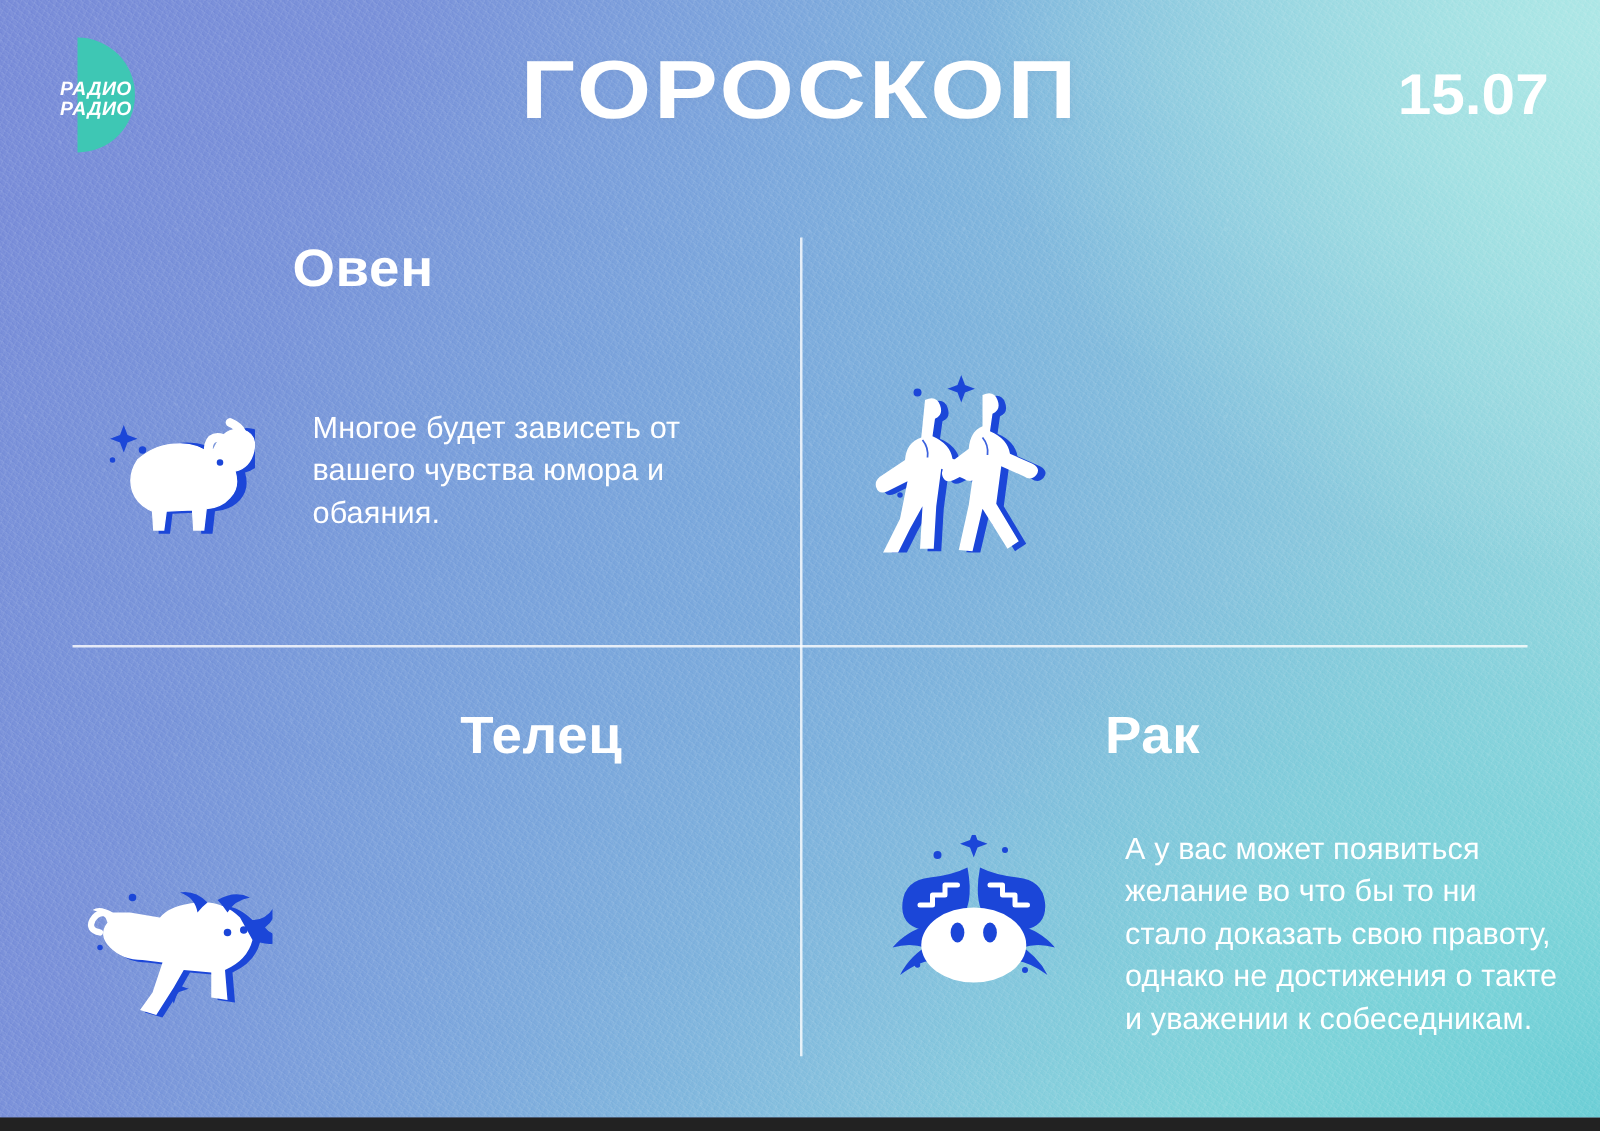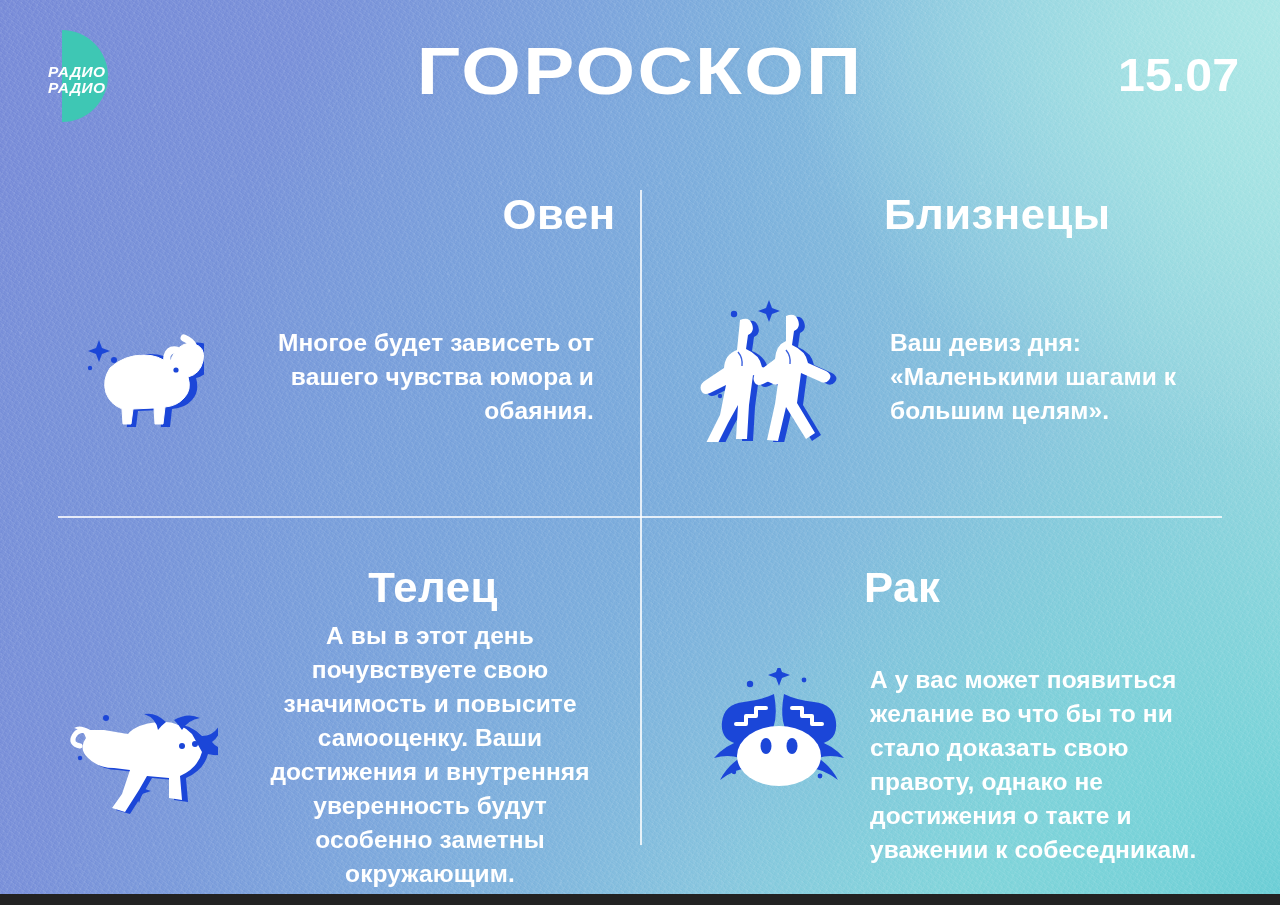--- a/index.html
+++ b/index.html
@@ -140,42 +140,42 @@
     line-height: 46px;
     letter-spacing: 0.5px;
     margin: 0;
     transform: scaleX(1.04);
     transform-origin: left center;
   }
   .sign-text {
     color: #ffffff;
     font-size: 24.5px;
     line-height: 34px;
-    font-weight: 700;
-    margin: 6px;
+    font-weight: 400;
+    margin: 16px;
     letter-spacing: 0.1px;
   }
   .sign-icon {
     position: absolute;
   }
 
   
-  #sign-aries      { left: 262px; top: 192px; width: 340px; text-align: right; }
+  #sign-aries      { left: 234px; top: 192px; width: 340px; }
   #sign-aries .sign-text { margin-top: 88px; width: 326px; }
   #icon-aries      { left: 72px;  top: 308px; width: 132px; height: 132px; }
 
   #sign-gemini     { left: 884px; top: 192px; width: 350px; }
   #sign-gemini .sign-text { margin-top: 88px; width: 336px; }
   #icon-gemini     { left: 700px; top: 300px; width: 146px; height: 142px; }
 
   #sign-taurus     { left: 250px; top: 565px; width: 352px; text-align: center; }
   #sign-taurus .sign-text { margin-top: 8px; width: 348px; }
   #icon-taurus     { left: 62px;  top: 692px; width: 156px; height: 128px; }
 
-  #sign-cancer     { left: 864px; top: 565px; width: 352px; }
+  #sign-cancer     { left: 884px; top: 565px; width: 352px; }
   #sign-cancer .sign-text { margin-top: 52px; width: 348px; }
   #icon-cancer     { left: 700px; top: 668px; width: 158px; height: 132px; }
 </style>
 </head>
 <body>
 
 <div class="poster">
 
   <div class="grain"></div>
   <div class="grain2"></div>
@@ -220,24 +220,20 @@
         <path d="M112 30 q14 6 9 20 q-5 13 -18 10 q-10 -3 -8 -12 q2 -7 9 -6 q5 1 4 6"></path>
       </g>
 
       <g fill="#ffffff">
         <path d="M92 52 q14 0 17 12 q3 12 -8 16 q-12 4 -17 -6 q-5 -11 8 -22z"></path>
       </g>
       <circle cx="104" cy="62" r="2.6" fill="#1b46d8"></circle>
     </svg>
   </div>
 
-  <div class="sign" id="sign-gemini">
-    <h2 class="sign-title">Близнецы</h2>
-    <p class="sign-text">Ваш девиз дня: «Маленькими шагами к большим целям».</p>
-  </div>
   <div class="sign-icon" id="icon-gemini">
     <svg viewBox="0 0 146 142" width="146" height="142" aria-hidden="true">
       <g fill="#1b46d8">
         <path d="M66 8 l3 -8 3 8 8 3 -8 3 -3 8 -3 -8 -8 -3z"></path>
         <circle cx="34" cy="14" r="3.2"></circle>
         <circle cx="96" cy="118" r="2.6"></circle>
         <circle cx="20" cy="96" r="2.2"></circle>
       </g>
 
       <g fill="#1b46d8">
@@ -251,21 +247,20 @@
       </g>
       <g fill="none" stroke="#1b46d8" stroke-width="1.4" opacity="0.85">
         <path d="M38 52 q5 6 4 14"></path>
         <path d="M86 50 q5 6 4 14"></path>
       </g>
     </svg>
   </div>
 
   <div class="sign" id="sign-taurus">
     <h2 class="sign-title">Телец</h2>
-    <p class="sign-text">А вы в этот день почувствуете свою значимость и повысите самооценку. Ваши достижения и внутренняя уверенность будут особенно заметны окружающим.</p>
   </div>
   <div class="sign-icon" id="icon-taurus">
     <svg viewBox="0 0 156 128" width="156" height="128" aria-hidden="true">
       <g fill="#1b46d8">
         <path d="M74 96 l3 -9 3 9 9 3 -9 3 -3 9 -3 -9 -9 -3z"></path>
         <circle cx="44" cy="26" r="3"></circle>
         <circle cx="60" cy="108" r="2.4"></circle>
         <circle cx="18" cy="66" r="2.2"></circle>
       </g>
 

